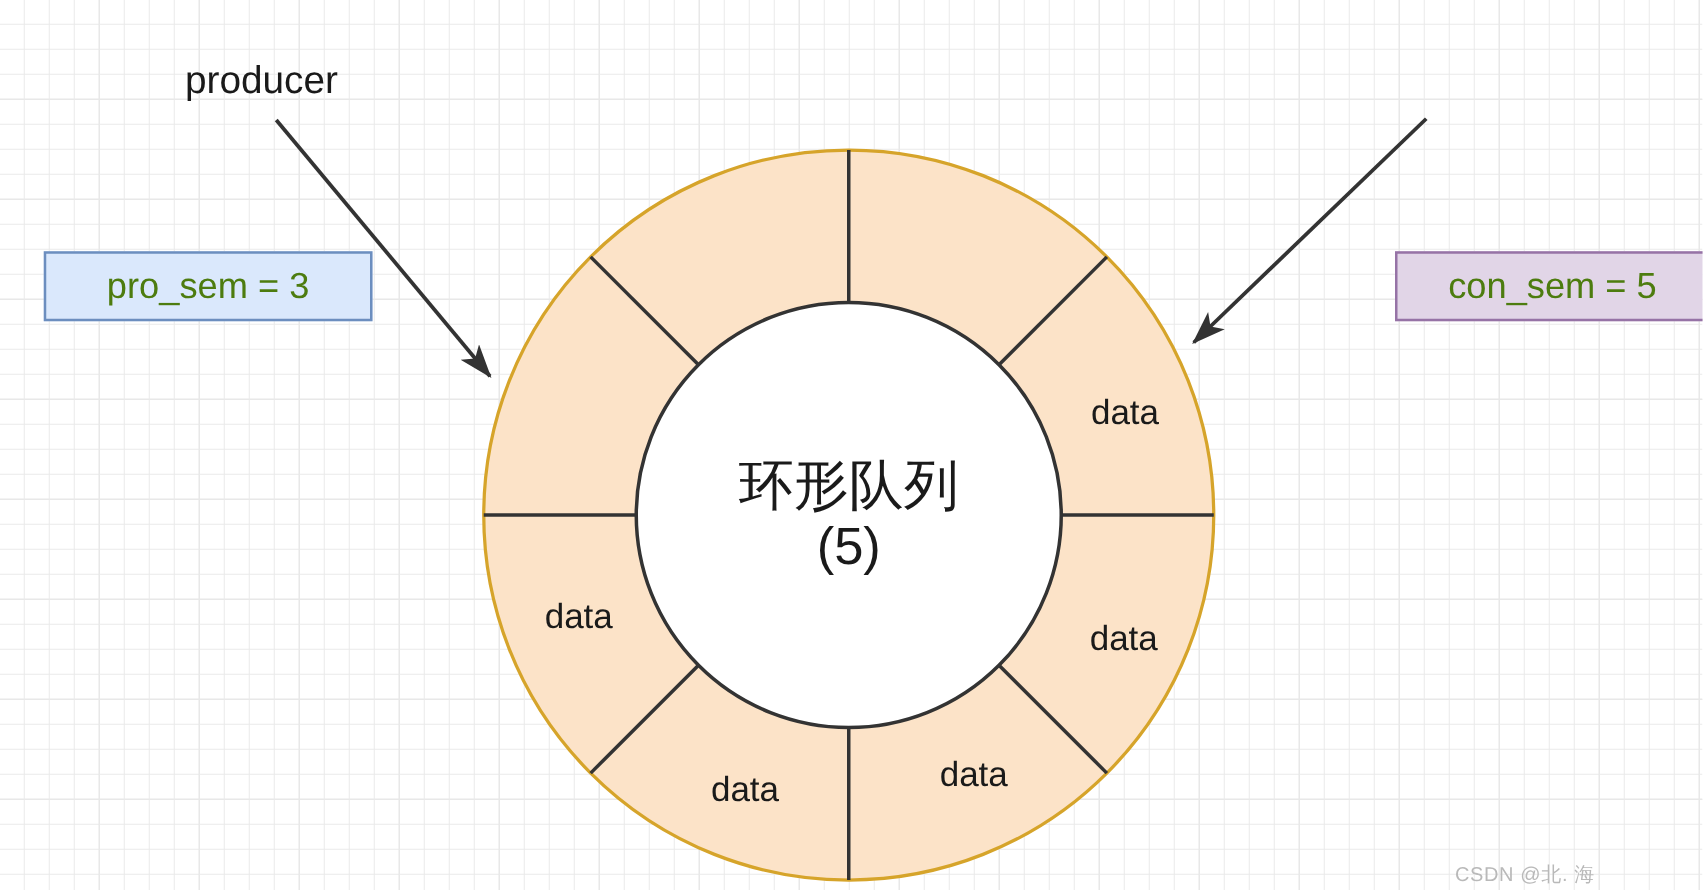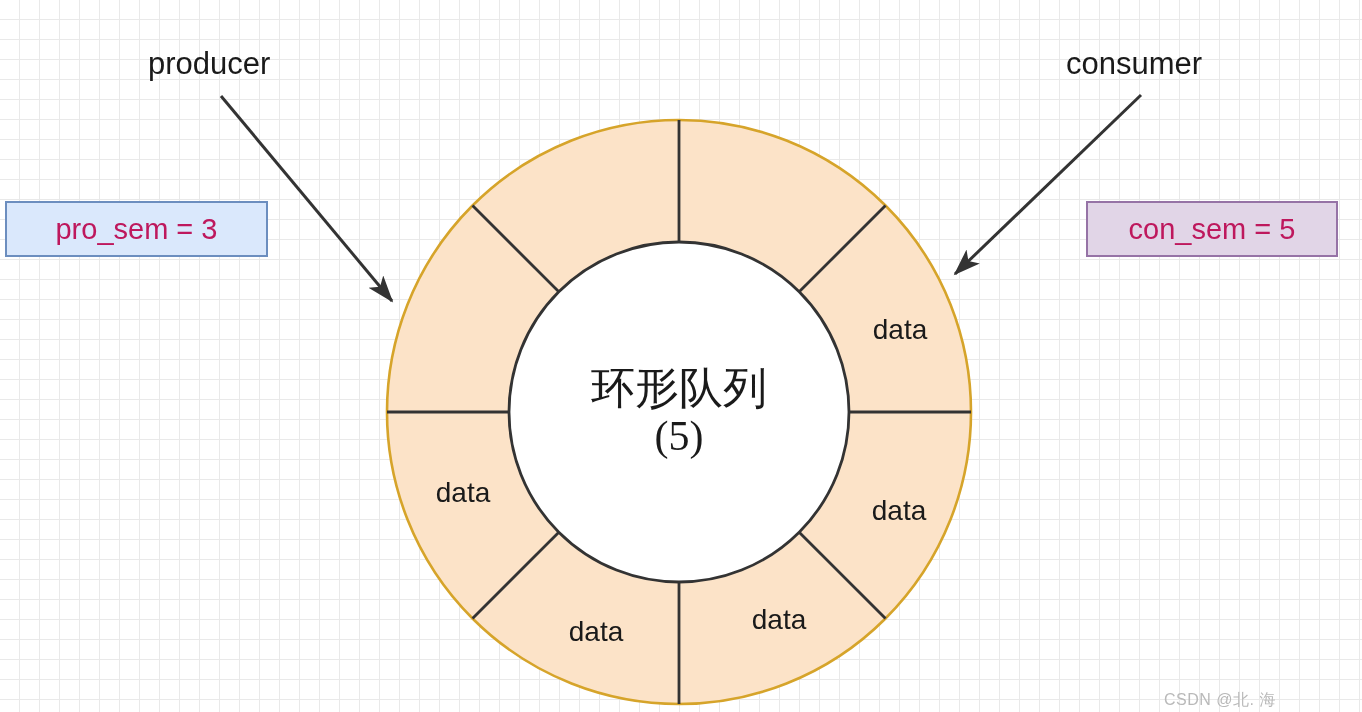--- a/index.html
+++ b/index.html
@@ -50,22 +50,23 @@
   #label-producer { left: 148px; top: 48px; }
   #label-consumer { left: 1066px; top: 48px; }
 
   .sem-box {
     position: absolute;
     box-sizing: border-box;
     display: flex;
     align-items: center;
     justify-content: center;
     font-size: 29px;
-    color: #be185d;
+    color: #4d7c0f;
     white-space: nowrap;
+    margin-left: 30px;
   }
   #box-pro-sem {
     left: 5px;
     top: 201px;
     width: 263px;
     height: 56px;
     background: #dae8fc;
     border: 2px solid #6c8ebf;
   }
   #box-con-sem {
@@ -88,21 +89,20 @@
 
   #center-text {
     position: absolute;
     left: 679px;
     top: 412px;
     transform: translate(-50%, -50%);
     text-align: center;
     color: #1a1a1a;
     line-height: 1.12;
     white-space: nowrap;
-    font-family: Liberation Serif, serif;
   }
   #center-title { font-size: 44px; }
   #center-count { font-size: 42px; }
 
   #watermark {
     position: absolute;
     left: 1164px;
     top: 690px;
     font-size: 16px;
     color: #b9b9b9;
@@ -137,21 +137,20 @@
 
     <circle cx="679" cy="412" r="170" fill="#ffffff" stroke="#333333" stroke-width="2.8"></circle>
 
     <line x1="221" y1="96" x2="392" y2="301" stroke="#333333" stroke-width="3" marker-end="url(#arrowhead)"></line>
 
     <line x1="1141" y1="95" x2="955" y2="274" stroke="#333333" stroke-width="3" marker-end="url(#arrowhead)"></line>
   </svg>
 
   <div class="plain-label" id="label-producer">producer</div>
 
-  <div class="plain-label" id="label-consumer">consumer</div>
 
   <div class="sem-box" id="box-pro-sem">pro_sem = 3</div>
 
   <div class="sem-box" id="box-con-sem">con_sem = 5</div>
 
   <div class="cell-label" style="left:900px; top:330px;">data</div>
 
   <div class="cell-label" style="left:899px; top:511px;">data</div>
 
   <div class="cell-label" style="left:779px; top:620px;">data</div>

